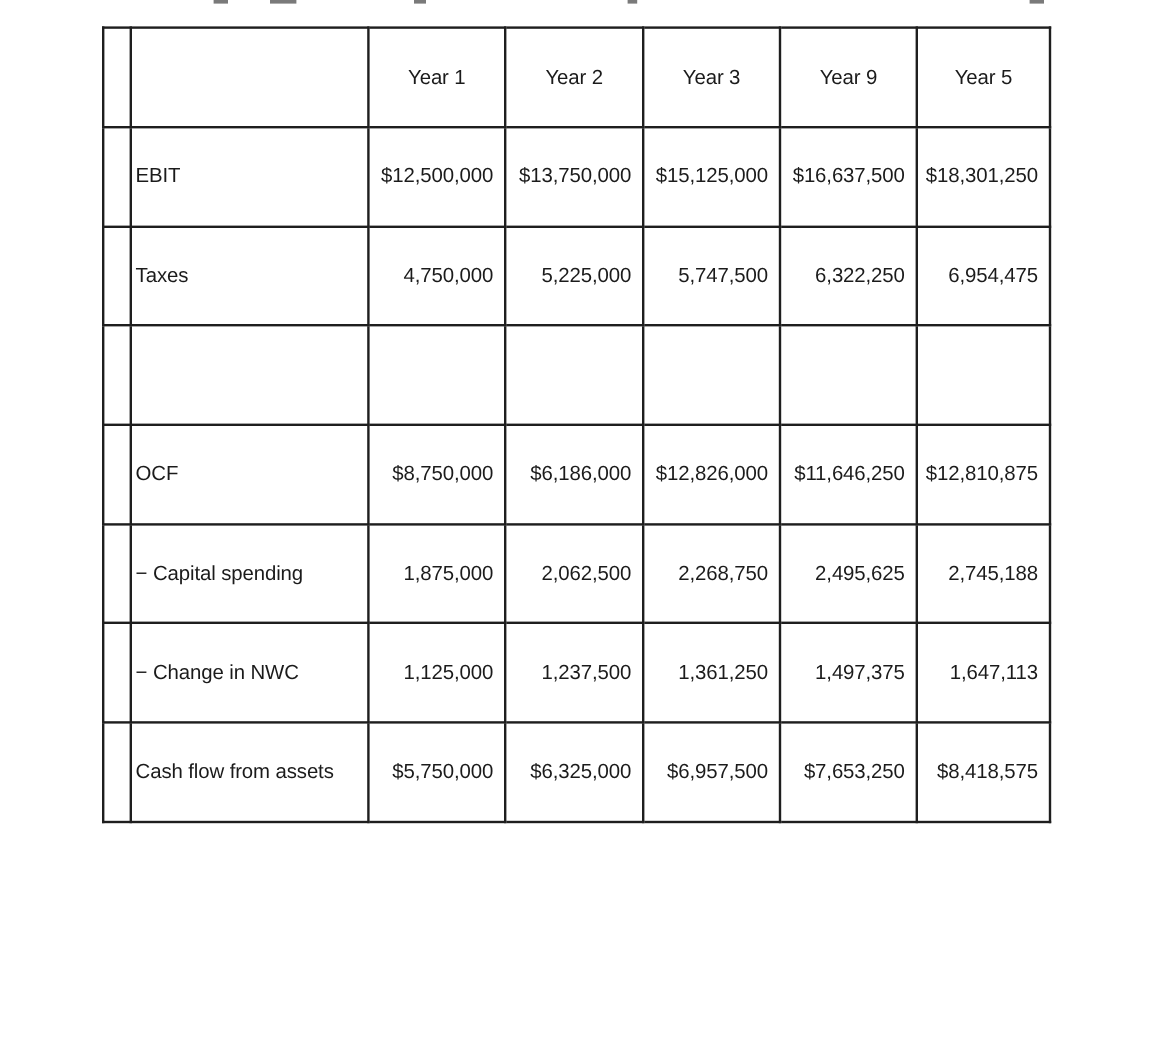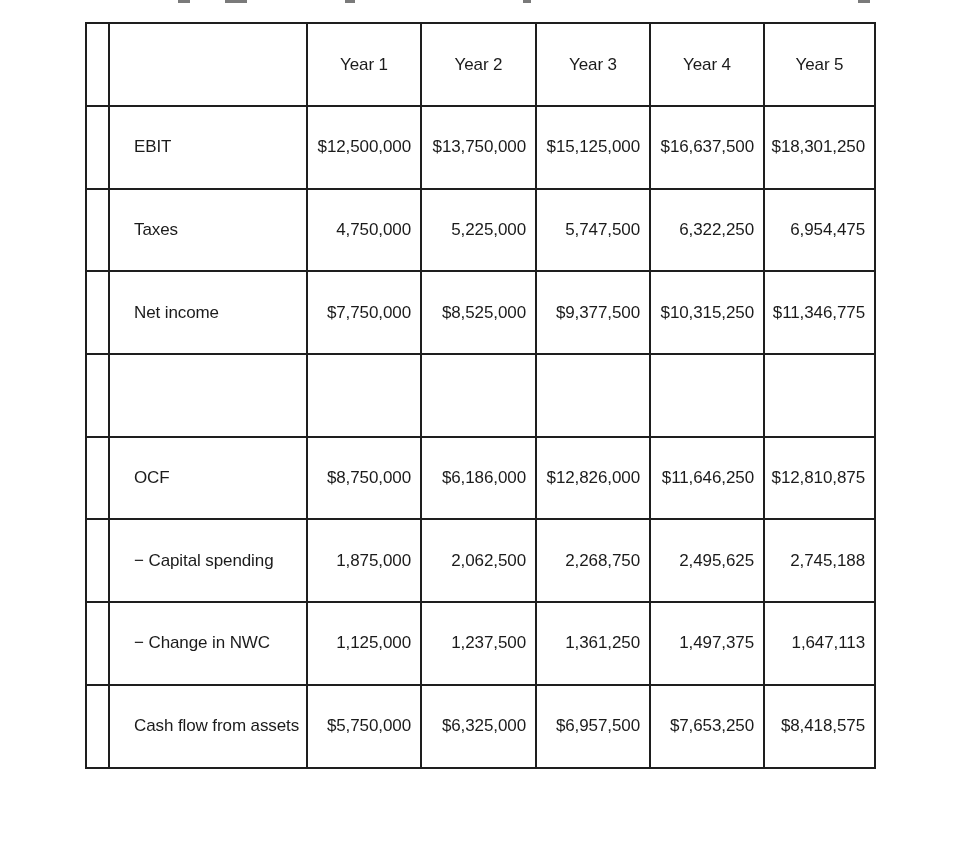--- a/index.html
+++ b/index.html
@@ -40,21 +40,21 @@
     letter-spacing: -0.1px;
     white-space: nowrap;
     overflow: hidden;
     vertical-align: middle;
   }
   tr.hdr { height: 83px; }
   tr.row { height: 82.7px; }
   td.spacer { padding: 0; }
   td.lbl {
     text-align: left;
-    padding: 0 4px 0 24px;
+    padding: 0 4px 0 3px;
   }
   td.num {
     text-align: right;
     padding: 0 9px 0 0;
   }
   th.year {
     text-align: center;
     padding: 0;
   }
 </style>
@@ -81,21 +81,21 @@
       <col style="width:114px;">
       <col style="width:111px;">
     </colgroup>
     <tbody>
       <tr class="hdr">
         <td class="spacer"></td>
         <td class="lbl"></td>
         <th class="year">Year 1</th>
         <th class="year">Year 2</th>
         <th class="year">Year 3</th>
-        <th class="year">Year 4</th>
+        <th class="year">Year 9</th>
         <th class="year">Year 5</th>
       </tr>
 
       <tr class="row">
         <td class="spacer"></td>
         <td class="lbl">EBIT</td>
         <td class="num">$12,500,000</td>
         <td class="num">$13,750,000</td>
         <td class="num">$15,125,000</td>
         <td class="num">$16,637,500</td>
@@ -105,29 +105,20 @@
       <tr class="row">
         <td class="spacer"></td>
         <td class="lbl">Taxes</td>
         <td class="num">4,750,000</td>
         <td class="num">5,225,000</td>
         <td class="num">5,747,500</td>
         <td class="num">6,322,250</td>
         <td class="num">6,954,475</td>
       </tr>
 
-      <tr class="row">
-        <td class="spacer"></td>
-        <td class="lbl">Net income</td>
-        <td class="num">$7,750,000</td>
-        <td class="num">$8,525,000</td>
-        <td class="num">$9,377,500</td>
-        <td class="num">$10,315,250</td>
-        <td class="num">$11,346,775</td>
-      </tr>
 
 
       <tr class="row">
         <td class="spacer"></td>
         <td class="lbl"></td>
         <td class="num"></td>
         <td class="num"></td>
         <td class="num"></td>
         <td class="num"></td>
         <td class="num"></td>

